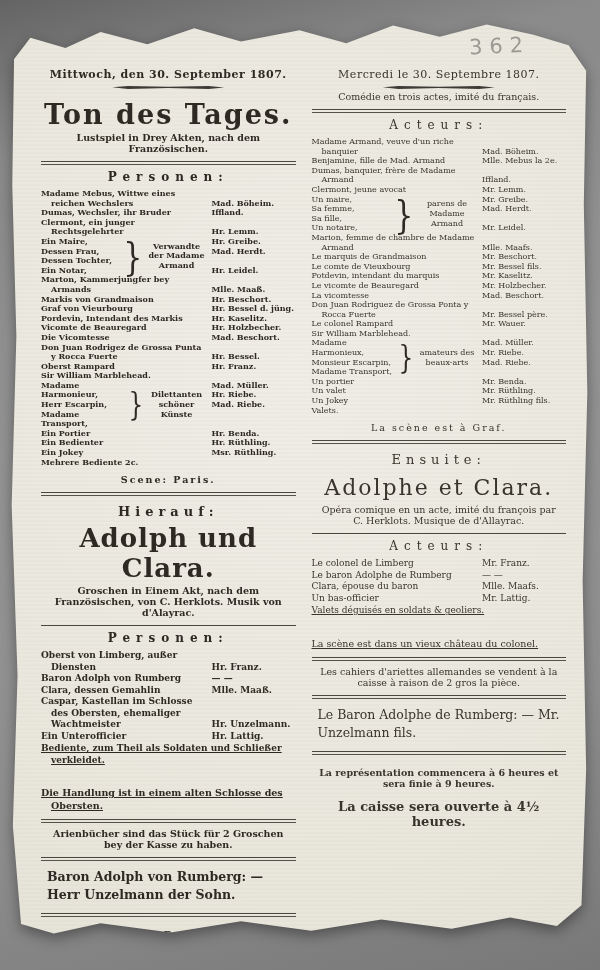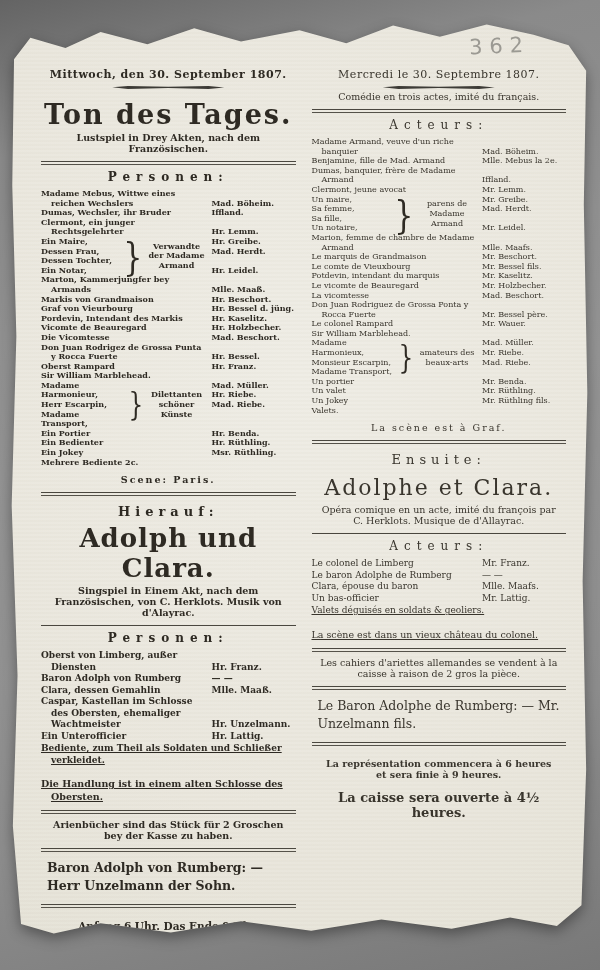--- a/index.html
+++ b/index.html
@@ -46,24 +46,24 @@
   .gbrace{align-self:center;font-weight:400;line-height:.9;transform:scaleX(.75);color:#2e2a23;}
   .b4{font-size:40px;}
   .b3{font-size:31px;}
   .glabel{flex:0 0 62px;align-self:center;text-align:center;}
   .gactors{flex:0 0 84px;padding-left:4px;}
   .scene{text-align:center;font-size:9.5px;letter-spacing:2px;margin:7px 0 2px;}
   .next-heading{text-align:center;font-size:13px;letter-spacing:5px;margin:8px 0 2px;}
   .title2-de{font-size:26px;text-align:center;letter-spacing:1px;margin:4px 0 2px;}
   .title2-fr{font-size:22px;text-align:center;letter-spacing:2px;margin:8px 0 4px;}
   .note{padding-left:10px;text-indent:-10px;margin-top:1px;text-decoration:underline;}
-  .note.em{font-size:9.5px;margin-top:12px;}
+  .note.em{font-size:9.5px;margin-top:21px;}
   .arias{text-align:center;font-size:9.5px;padding:0 8px;}
   .announce{font-size:12.5px;line-height:1.45;padding:2px 6px;}
-  .times{text-align:center;font-size:10.5px;margin:12px 8px 10px;}
+  .times{text-align:center;font-size:10.5px;margin:12px 1px 10px;}
   .times-fr{font-size:9.5px;font-weight:700;}
   .boxoffice{text-align:center;font-size:15px;margin-top:8px;}
   .boxoffice-fr{font-size:13px;font-weight:700;}
   h1,h2{margin:0;font-weight:inherit;}
 </style>
 </head>
 <body>
 
 <div class="paper-wrap">
   <div class="paper">
@@ -176,21 +176,21 @@
           <div class="row">
               <span class="role">Mehrere Bediente 2c.</span>
               <span class="actor"></span>
             </div>
         </div>
 
         <div class="scene">Scene: Paris.</div>
         <div class="rule double"></div>
         <div class="next-heading">Hierauf:</div>
         <h2 class="title2-de">Adolph und Clara.</h2>
-        <div class="subtitle">Singspiel in Einem Akt, nach dem Französischen, von C. Herklots. Musik von d'Alayrac.</div>
+        <div class="subtitle">Groschen in Einem Akt, nach dem Französischen, von C. Herklots. Musik von d'Alayrac.</div>
         <div class="rule"></div>
         <div class="cast-heading">Personen:</div>
 
         <div class="cast cast-lg">
           <div class="row">
               <span class="role">Oberst von Limberg, außer Diensten</span>
               <span class="actor">Hr. Franz.</span>
             </div>
           <div class="row">
               <span class="role">Baron Adolph von Rumberg</span>

